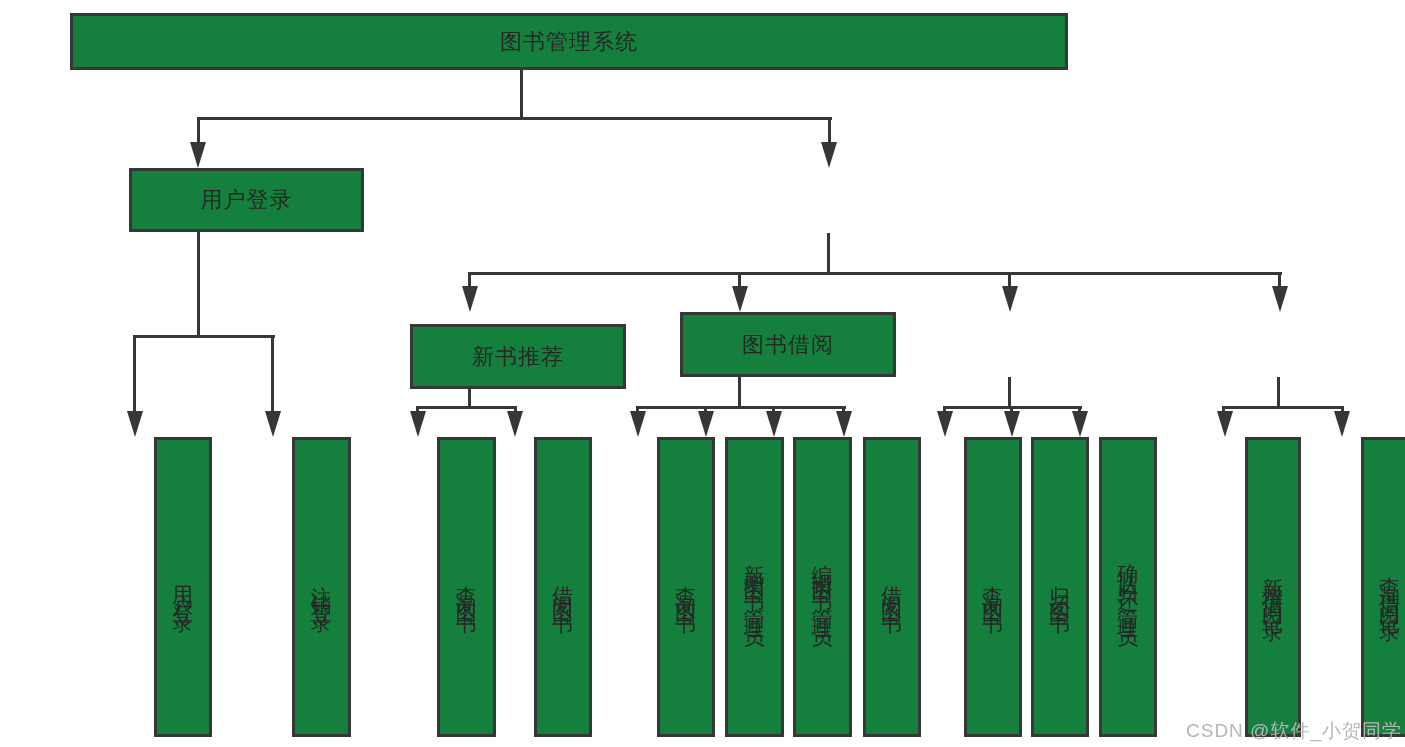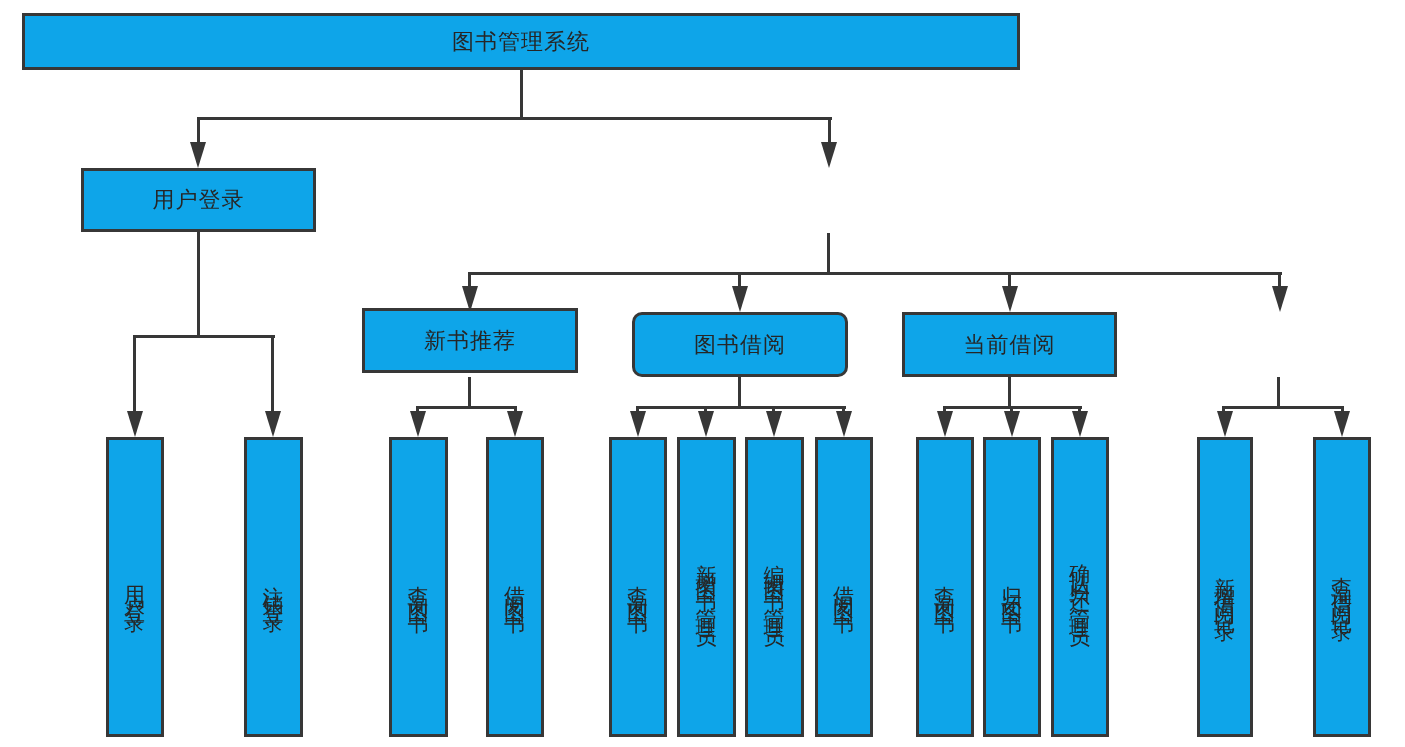--- a/index.html
+++ b/index.html
@@ -7,29 +7,30 @@
     position: relative;
     width: 1405px;
     height: 747px;
     background: #ffffff;
     font-family: "Liberation Sans", sans-serif;
     overflow: hidden;
   }
   .box {
     position: absolute;
     box-sizing: border-box;
-    background: #0ea5e9;
+    background: #15803d;
     border: 3px solid #373737;
     display: flex;
     align-items: center;
     justify-content: center;
     color: #262626;
     font-size: 22px;
     letter-spacing: 1px;
     z-index: 2;
+    margin-left: 48px;
   }
   .box.leaf { font-size: 21px; }
   .vtext {
     writing-mode: vertical-rl;
     text-orientation: mixed;
     letter-spacing: 9px;
     line-height: 1;
     white-space: nowrap;
   }
   .vl { position: absolute; background: #373737; width: 3px; z-index: 1; }
@@ -59,28 +60,25 @@
 <div id="canvas">
 
   <div class="box" style="left:22px; top:13px; width:998px; height:57px;">
     <span>图书管理系统</span>
   </div>
 
   <div class="box" style="left:81px; top:168px; width:235px; height:64px;">
     <span>用户登录</span>
   </div>
 
-  <div class="box" style="left:362px; top:308px; width:216px; height:65px;text-align:center;">
+  <div class="box" style="left:362px; top:324px; width:216px; height:65px;text-align:center;">
     <span>新书推荐</span>
   </div>
-  <div class="box" style="left:632px; top:312px; width:216px; height:65px;border-radius:10px;">
+  <div class="box" style="left:632px; top:312px; width:216px; height:65px;">
     <span>图书借阅</span>
-  </div>
-  <div class="box" style="left:902px; top:312px; width:215px; height:65px;">
-    <span>当前借阅</span>
   </div>
 
   <div class="box leaf" style="left:106px; top:437px; width:58px; height:300px;">
     <span class="vtext">用户登录</span>
   </div>
   <div class="box leaf" style="left:244px; top:437px; width:59px; height:300px;">
     <span class="vtext">注销登录</span>
   </div>
 
   <div class="box leaf" style="left:389px; top:437px; width:59px; height:300px;">
@@ -172,14 +170,15 @@
   <div class="vl" style="left:1078px; top:406px; height:8px;"></div>
   <div class="ah" style="left:1072px; top:411px;"></div>
 
   <div class="vl" style="left:1277px; top:377px; height:32px;"></div>
   <div class="hl" style="left:1222px; top:406px; width:122px;"></div>
   <div class="vl" style="left:1222px; top:406px; height:8px;"></div>
   <div class="ah" style="left:1217px; top:411px;"></div>
   <div class="vl" style="left:1341px; top:406px; height:8px;"></div>
   <div class="ah" style="left:1334px; top:411px;"></div>
 
+  <div class="watermark">CSDN @软件_小贺同学</div>
 
 </div>
 
 </body></html>

